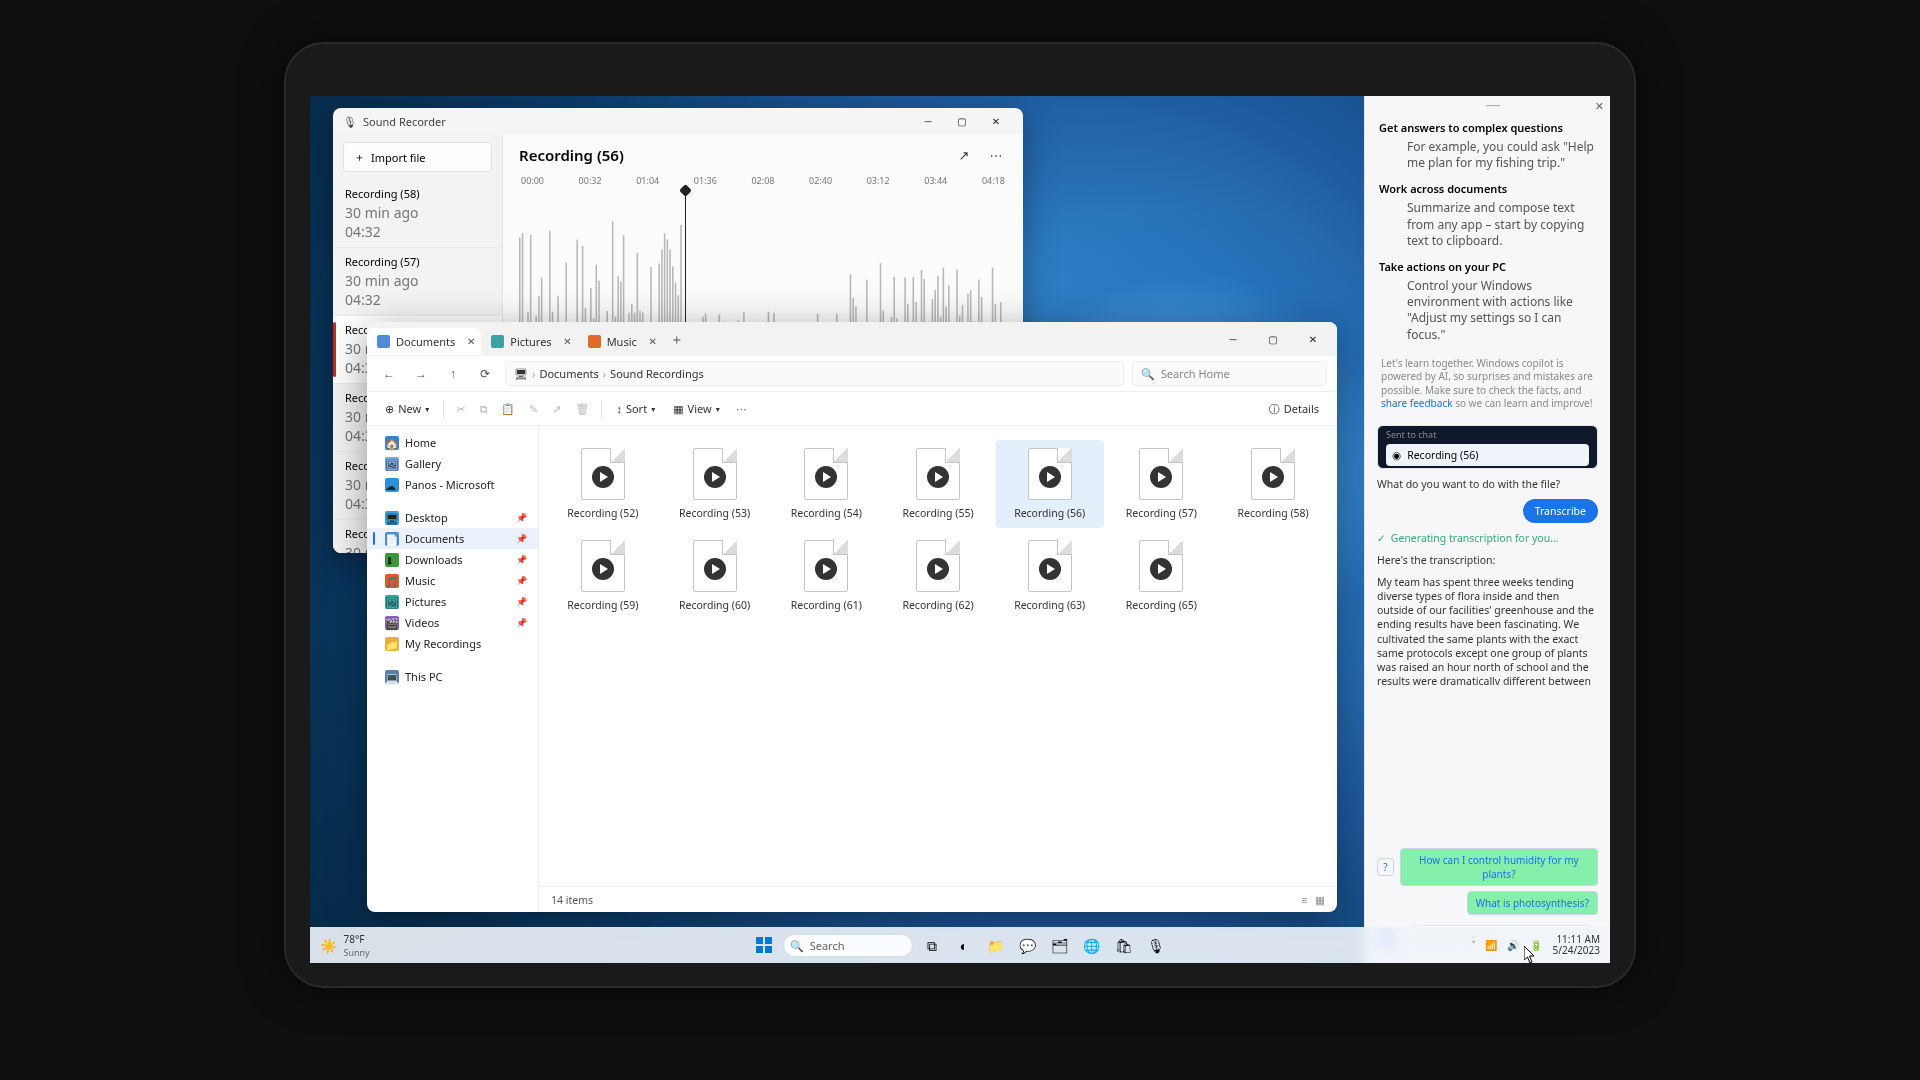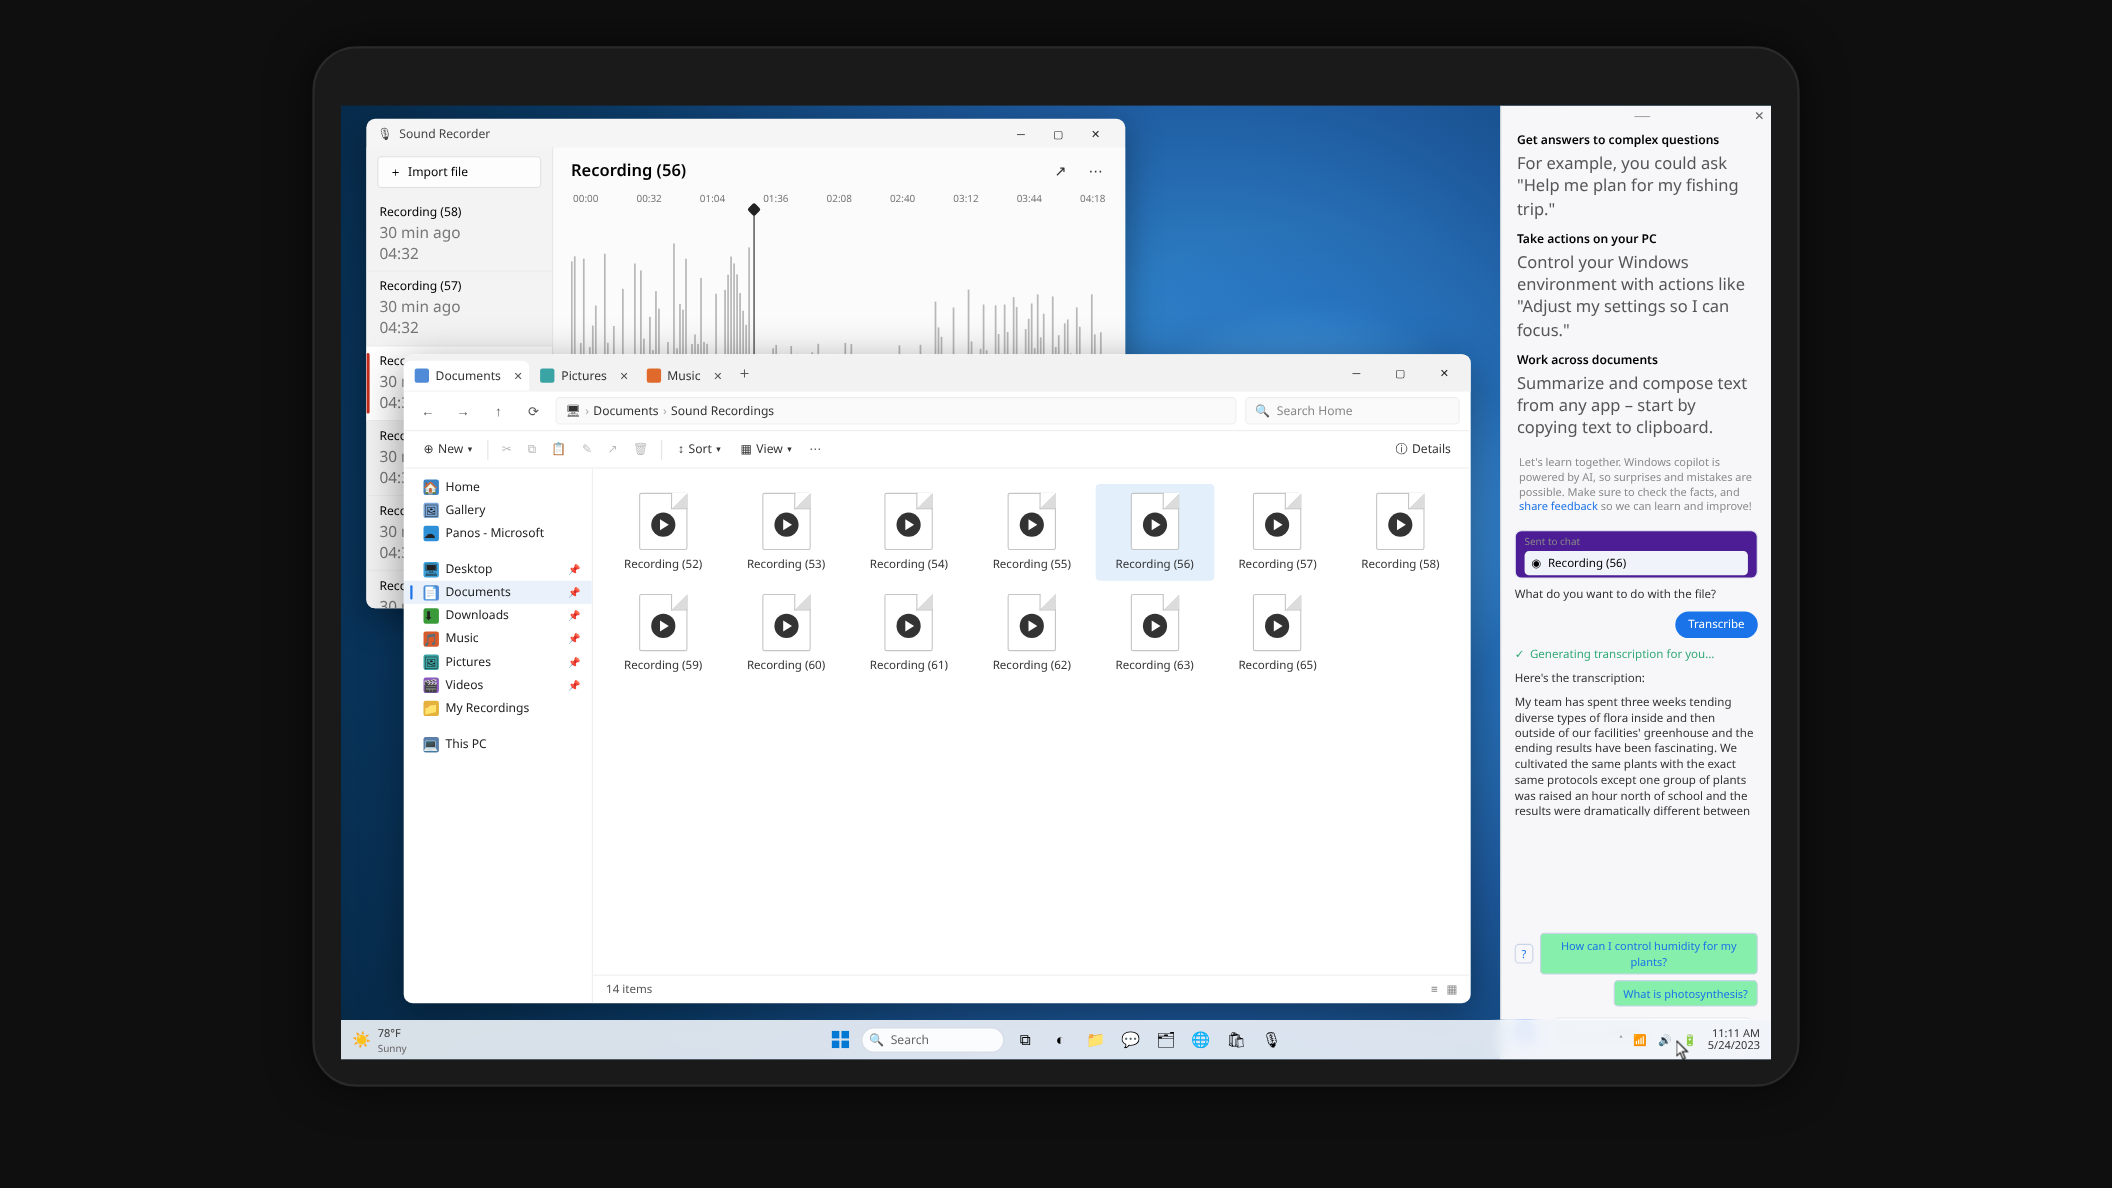--- a/index.html
+++ b/index.html
@@ -105,25 +105,25 @@
 
   
   .cp-win {
     position:absolute; right:0; top:0; width:246px; height:867px;
     background:#f7f7f9; border-left:1px solid #e5e5e5;
     display:flex; flex-direction:column;
   }
   .cp-top { height:18px; display:flex; justify-content:space-between; align-items:flex-start; padding:2px 6px; }
   .cp-cards { padding:6px 14px; display:flex; flex-direction:column; gap:10px;align-items:center; }
   .cp-card h5 { font-size:11px; font-weight:600; margin-bottom:4px; }
-  .cp-card p { font-size:15px; color:#555; line-height:1.35; }
+  .cp-card p { font-size:12px; color:#555; line-height:1.35;margin-left:28px; }
   .cp-disclaimer { font-size:10px; color:#8a8a8a; padding:8px 16px; line-height:1.35; }
   .cp-disclaimer a { color:#1a73e8; }
   .cp-chat { flex:1; padding:6px 12px; overflow:hidden; display:flex; flex-direction:column; gap:8px; }
-  .cp-pill { background:#4c1d95; border:1px solid #e2e6f0; border-radius:6px; padding:2px 8px; font-size:10.5px; }
+  .cp-pill { background:#0f172a; border:1px solid #e2e6f0; border-radius:6px; padding:2px 8px; font-size:10.5px; }
   .cp-pill .lbl { font-size:9px; color:#888; margin-bottom:3px; }
   .cp-chip { display:flex; align-items:center; gap:6px; background:#f0f3fa; border-radius:4px; padding:4px 6px; }
   .cp-userline { font-size:10.5px; color:#333; }
   .cp-resp { align-self:flex-end; background:#1a73e8; color:#fff; border-radius:12px; padding:5px 12px; font-size:10.5px; }
   .cp-status { font-size:10.5px; color:#3a7; display:flex; align-items:center; gap:5px; }
   .cp-body { font-size:10.5px; color:#333; line-height:1.35; }
   .cp-sugg { display:flex; flex-direction:column; gap:5px; align-items:flex-end; padding:4px 12px; }
   .cp-sugg button { background:#86efac; border:1px solid #c9d4e6; color:#1a73e8; font-size:10px; padding:4px 8px; border-radius:4px; cursor:pointer; }
   .cp-sugg .row1 { display:flex; gap:6px; align-items:center; }
   .cp-sugg .qicon { width:18px; height:18px; border:1px solid #c9d4e6; border-radius:4px; display:flex; align-items:center; justify-content:center; color:#1a73e8; font-size:10px; }
@@ -683,26 +683,26 @@
       <span style="width:20px"></span>
       <span style="font-size:10px;color:#888;">──</span>
       <span style="font-size:11px;color:#666;cursor:pointer;">✕</span>
     </div>
     <div class="cp-cards" id="cp-cards">
         <div class="cp-card">
           <h5>Get answers to complex questions</h5>
           <p>For example, you could ask "Help me plan for my fishing trip."</p>
         </div>
         <div class="cp-card">
+          <h5>Work across documents</h5>
+          <p>Summarize and compose text from any app – start by copying text to clipboard.</p>
+        </div>
+        <div class="cp-card">
           <h5>Take actions on your PC</h5>
           <p>Control your Windows environment with actions like "Adjust my settings so I can focus."</p>
-        </div>
-        <div class="cp-card">
-          <h5>Work across documents</h5>
-          <p>Summarize and compose text from any app – start by copying text to clipboard.</p>
         </div>
       </div>
     <div class="cp-disclaimer">
       <span>Let's learn together. Windows copilot is powered by AI, so surprises and mistakes are possible. Make sure to check the facts, and </span><a>share feedback</a><span> so we can learn and improve!</span>
     </div>
     <div class="cp-chat">
       <div class="cp-pill">
         <div class="lbl">Sent to chat</div>
         <div class="cp-chip">
           <span>◉</span>

